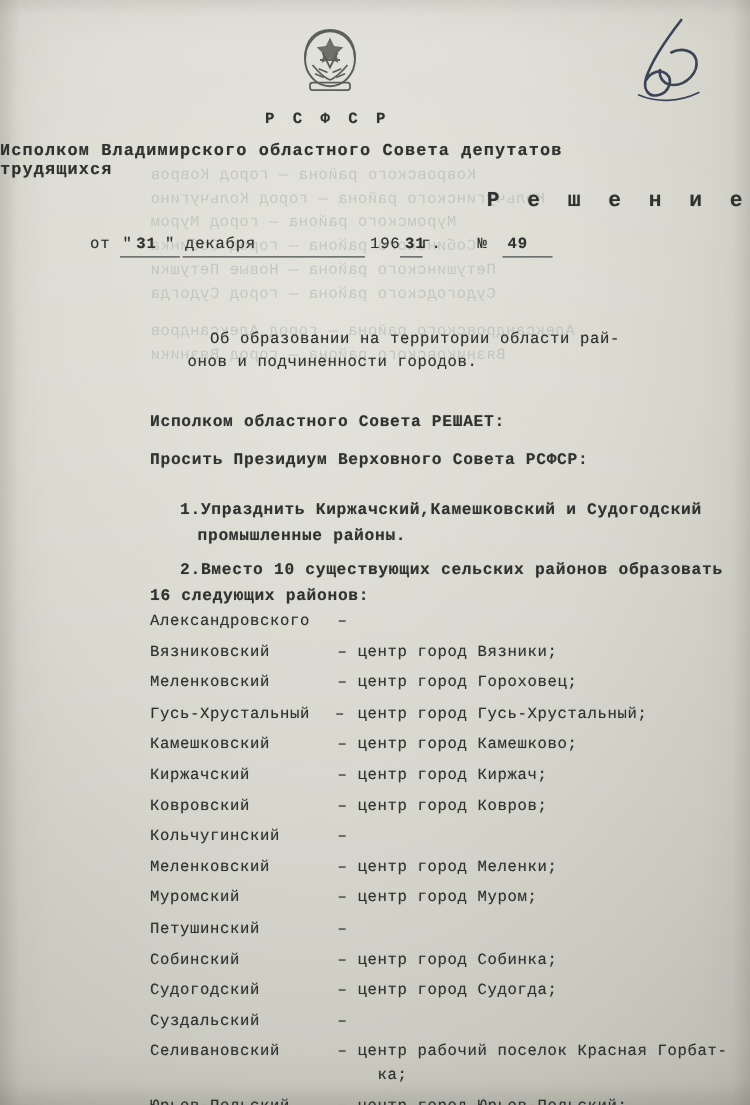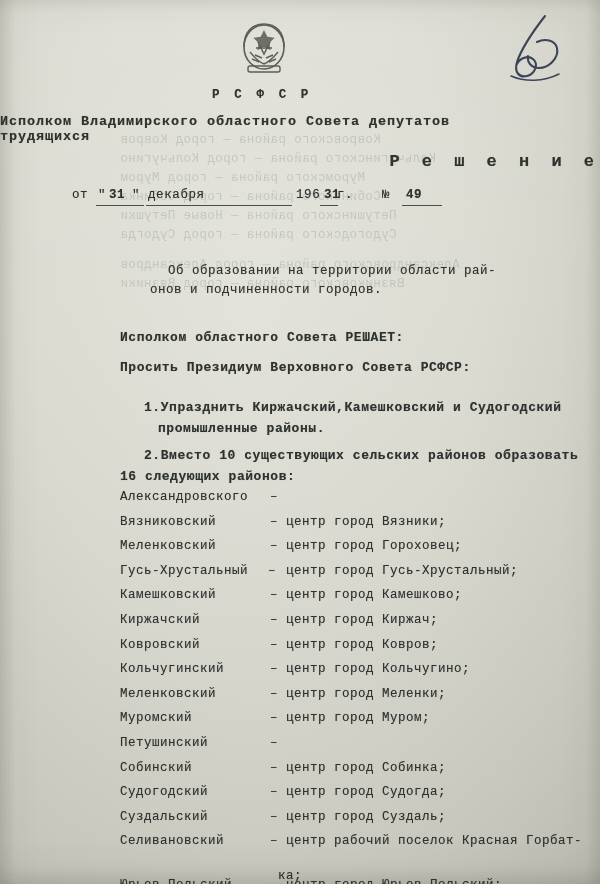--- a/index.html
+++ b/index.html
@@ -179,23 +179,22 @@
     left: 150px;
     top: 0;
   }
   .dist-center {
     position: absolute;
     left: 166px;
     top: 0;
   }
   .dist-cont {
     position: absolute;
-    left: 158px;
+    left: 182px;
     top: 19px;
-    margin-top: 16px;
   }
   .tall { height: 44px; }
   .heavy { font-weight: bold; }
 </style>
 </head>
 <body>
 
 <div id="sheet">
 
   <div id="bleed">
@@ -314,21 +313,20 @@
 
     <div class="dist-row">
       <span class="dist-name">Ковровский</span>
       <span class="dist-dash">–</span>
       <span class="dist-center">центр город Ковров;</span>
     </div>
 
     <div class="dist-row">
       <span class="dist-name">Кольчугинский</span>
       <span class="dist-dash">–</span>
-      <span class="dist-center">центр город Кольчугино;</span>
     </div>
 
     <div class="dist-row">
       <span class="dist-name">Меленковский</span>
       <span class="dist-dash">–</span>
       <span class="dist-center">центр город Меленки;</span>
     </div>
 
     <div class="dist-row">
       <span class="dist-name">Муромский</span>
@@ -349,21 +347,20 @@
 
     <div class="dist-row">
       <span class="dist-name">Судогодский</span>
       <span class="dist-dash">–</span>
       <span class="dist-center">центр город Судогда;</span>
     </div>
 
     <div class="dist-row">
       <span class="dist-name">Суздальский</span>
       <span class="dist-dash">–</span>
-      <span class="dist-center">центр город Суздаль;</span>
     </div>
 
     <div class="dist-row tall">
       <span class="dist-name">Селивановский</span>
       <span class="dist-dash">–</span>
       <span class="dist-center">центр рабочий поселок Красная Горбат-</span>
       <span class="dist-cont">ка;</span>
     </div>
 
     <div class="dist-row">

